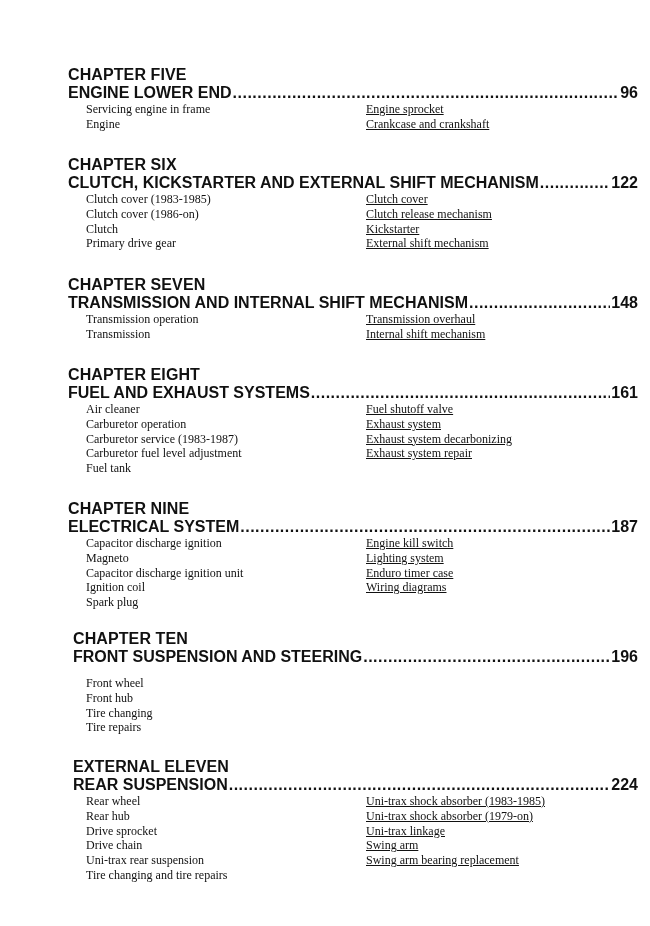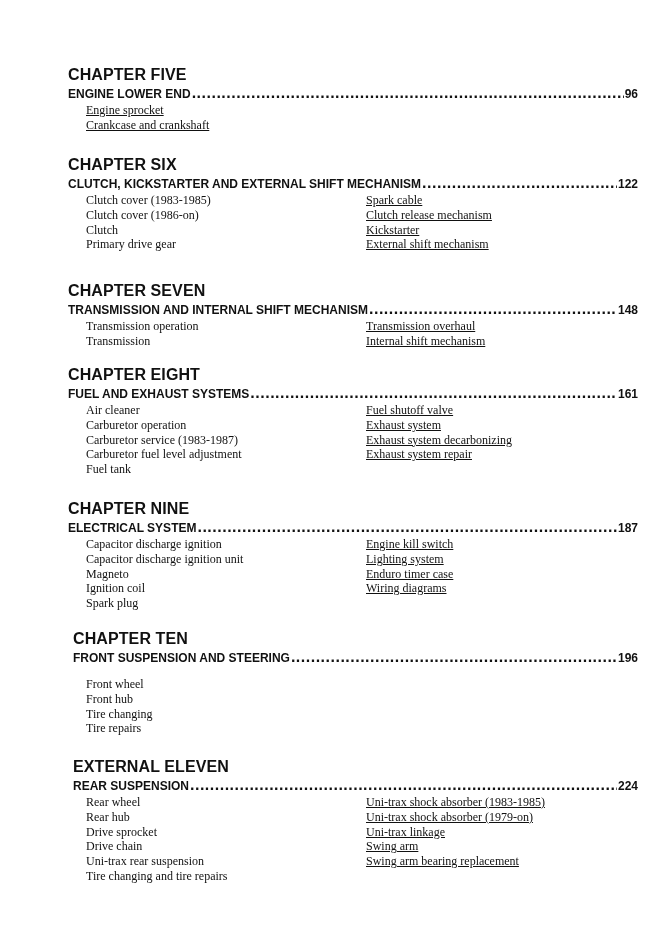--- a/index.html
+++ b/index.html
@@ -8,21 +8,21 @@
     color: #111111;
   }
   .chapter { position: absolute; left: 68px; width: 570px; }
   .chapter.shift { left: 73px; width: 565px; }
   .ch-label {
     font-family: "Liberation Sans", sans-serif; font-weight: bold; font-size: 16px;
     line-height: 18px; letter-spacing: 0.1px; white-space: nowrap;
   }
   .ch-title-line {
     display: flex; align-items: baseline;
-    font-family: "Liberation Sans", sans-serif; font-weight: bold; font-size: 12px;
+    font-family: "Liberation Sans", sans-serif; font-weight: bold; font-size: 16px;
     line-height: 18px; white-space: nowrap; text-align: center;
   }
   .ch-title { flex: 0 0 auto; }
   .leader {
     flex: 1 1 auto; overflow: hidden; margin: 0 1px;
     font-family: "Liberation Sans", sans-serif; font-weight: bold; font-size: 16px;
     letter-spacing: 0.5px;
   }
   .leader::before {
     content: "........................................................................................................................................................";
@@ -44,20 +44,24 @@
 <div>
 
   <section class="chapter" style="top:66px;">
     <div class="ch-label">CHAPTER FIVE</div>
     <div class="ch-title-line">
       <span class="ch-title">ENGINE LOWER END</span>
       <span class="leader"></span>
       <span class="page-num">96</span>
     </div>
     <div class="entries">
+      <div class="col col-left">
+        <span class="entry">Servicing engine in frame</span>
+        <span class="entry">Engine</span>
+      </div>
       <div class="col col-right">
         <span class="entry">Engine sprocket</span>
         <span class="entry">Crankcase and crankshaft</span>
       </div>
     </div>
   </section>
 
   <section class="chapter" style="top:156px;">
     <div class="ch-label">CHAPTER SIX</div>
     <div class="ch-title-line">
@@ -66,29 +70,29 @@
       <span class="page-num">122</span>
     </div>
     <div class="entries">
       <div class="col col-left">
         <span class="entry">Clutch cover (1983-1985)</span>
         <span class="entry">Clutch cover (1986-on)</span>
         <span class="entry">Clutch</span>
         <span class="entry">Primary drive gear</span>
       </div>
       <div class="col col-right">
-        <span class="entry">Spark cable</span>
+        <span class="entry">Clutch cover</span>
         <span class="entry">Clutch release mechanism</span>
         <span class="entry">Kickstarter</span>
         <span class="entry">External shift mechanism</span>
       </div>
     </div>
   </section>
 
-  <section class="chapter" style="top:276px;margin-top:6px;">
+  <section class="chapter" style="top:276px;">
     <div class="ch-label">CHAPTER SEVEN</div>
     <div class="ch-title-line">
       <span class="ch-title">TRANSMISSION AND INTERNAL SHIFT MECHANISM</span>
       <span class="leader"></span>
       <span class="page-num">148</span>
     </div>
     <div class="entries">
       <div class="col col-left">
         <span class="entry">Transmission operation</span>
         <span class="entry">Transmission</span>
@@ -127,22 +131,22 @@
   <section class="chapter" style="top:500px;">
     <div class="ch-label">CHAPTER NINE</div>
     <div class="ch-title-line">
       <span class="ch-title">ELECTRICAL SYSTEM</span>
       <span class="leader"></span>
       <span class="page-num">187</span>
     </div>
     <div class="entries">
       <div class="col col-left">
         <span class="entry">Capacitor discharge ignition</span>
+        <span class="entry">Magneto</span>
         <span class="entry">Capacitor discharge ignition unit</span>
-        <span class="entry">Magneto</span>
         <span class="entry">Ignition coil</span>
         <span class="entry">Spark plug</span>
       </div>
       <div class="col col-right">
         <span class="entry">Engine kill switch</span>
         <span class="entry">Lighting system</span>
         <span class="entry">Enduro timer case</span>
         <span class="entry">Wiring diagrams</span>
       </div>
     </div>

